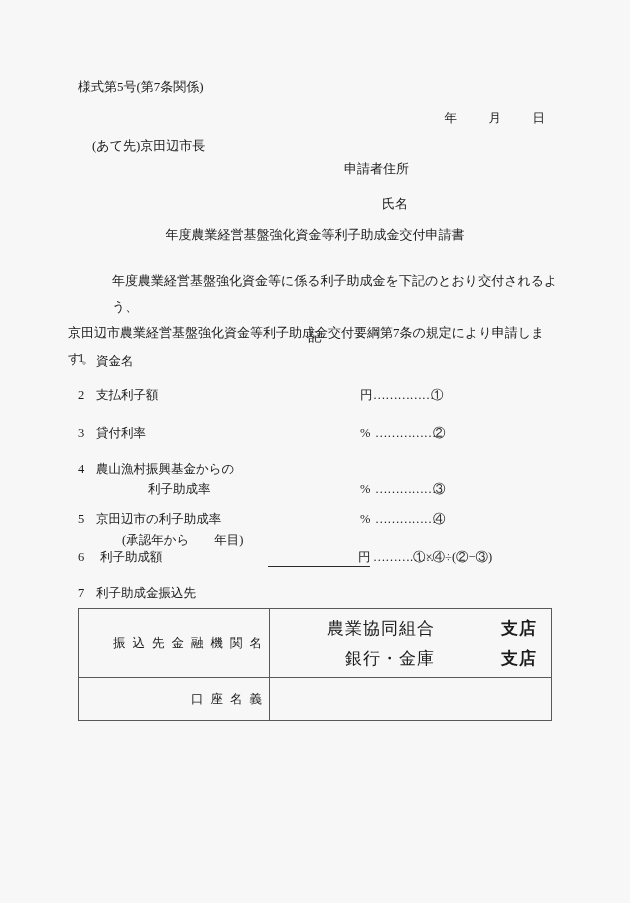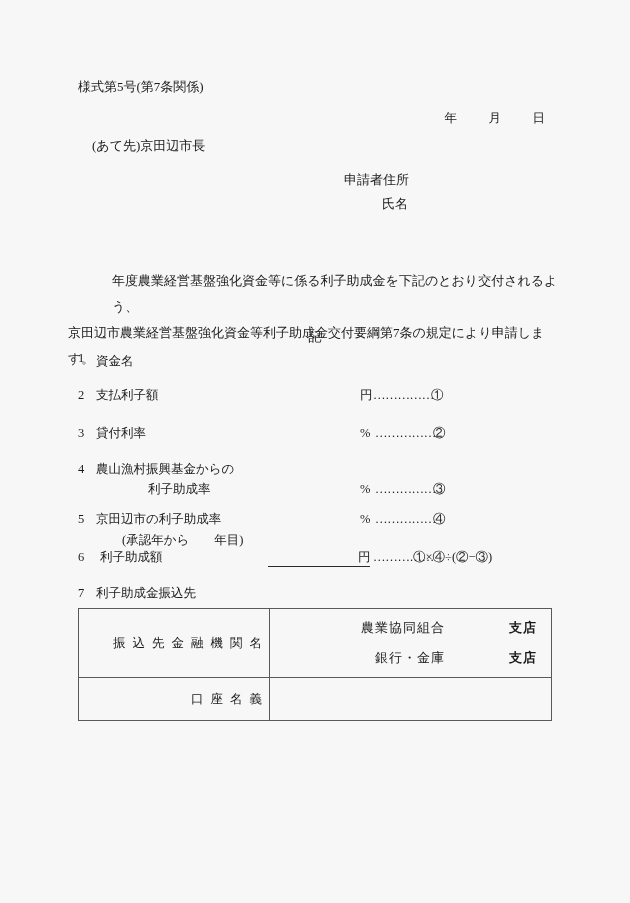--- a/index.html
+++ b/index.html
@@ -48,23 +48,22 @@
   .date-m { width: 44px; }
 
   .addressee {
     left: 92px;
     top: 139px;
     font-size: 13px;
   }
 
   .applicant-addr {
     left: 344px;
-    top: 174px;
-    font-size: 13px;
-    font-family: Liberation Mono, monospace;
+    top: 162px;
+    font-size: 13px;
   }
   .applicant-name {
     left: 382px;
     top: 197px;
     font-size: 13px;
   }
 
   
   .doc-title {
     left: 0;
@@ -150,21 +149,22 @@
 
   .bank-inner {
     display: block;
     padding: 0 14px 0 0;
   }
   .bank-line {
     display: flex;
     align-items: center;
     justify-content: flex-end;
     height: 30px;
-    font-size: 13px;
+    font-size: 17px;
+    gap: 10px;
   }
   .bank-line .bank-name {
     letter-spacing: 1px;
   }
   .bank-line .branch {
     width: 92px;
     text-align: right;
     letter-spacing: 1px;
     font-weight: bold;
   }
@@ -184,20 +184,21 @@
 
   <div class="t date-line">
     <span class="date-y">年</span><span class="date-m">月</span><span>日</span>
   </div>
 
   <div class="t addressee">(あて先)京田辺市長</div>
 
   <div class="t applicant-addr">申請者住所</div>
   <div class="t applicant-name">氏名</div>
 
+  <div class="t doc-title">年度農業経営基盤強化資金等利子助成金交付申請書</div>
 
   <div class="body-para">
     <div class="indent">年度農業経営基盤強化資金等に係る利子助成金を下記のとおり交付されるよう、</div>
     <div>京田辺市農業経営基盤強化資金等利子助成金交付要綱第7条の規定により申請します。</div>
   </div>
 
   <div class="t ki">記</div>
 
   <div class="t item-no" style="left:78px;  top:352px;">1</div>
   <div class="t item-label" style="left:96px;  top:355px;">資金名</div>

